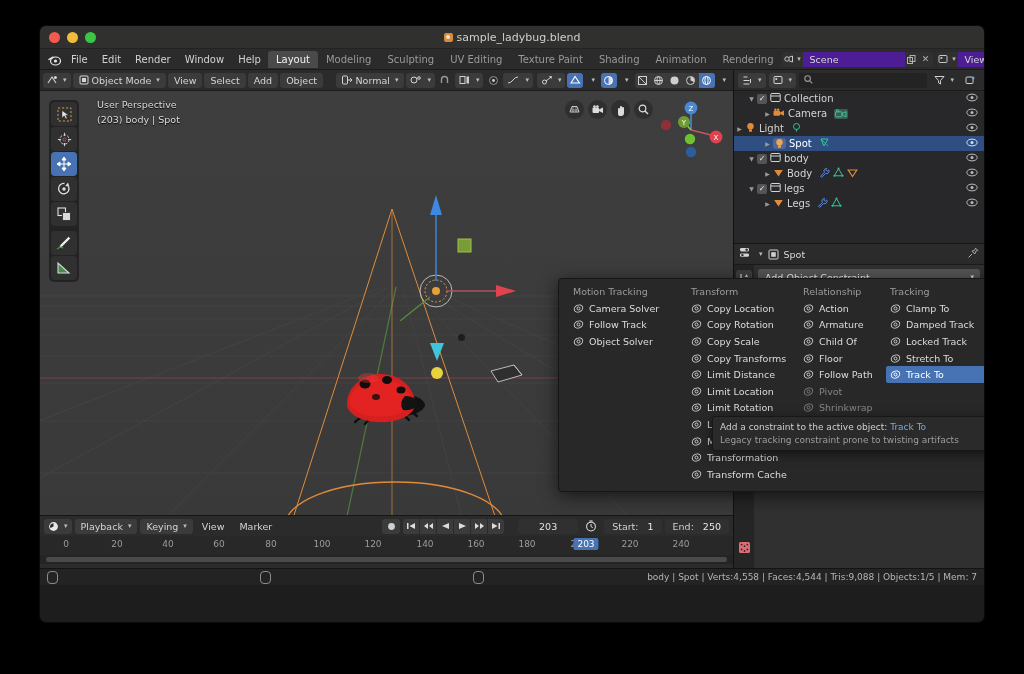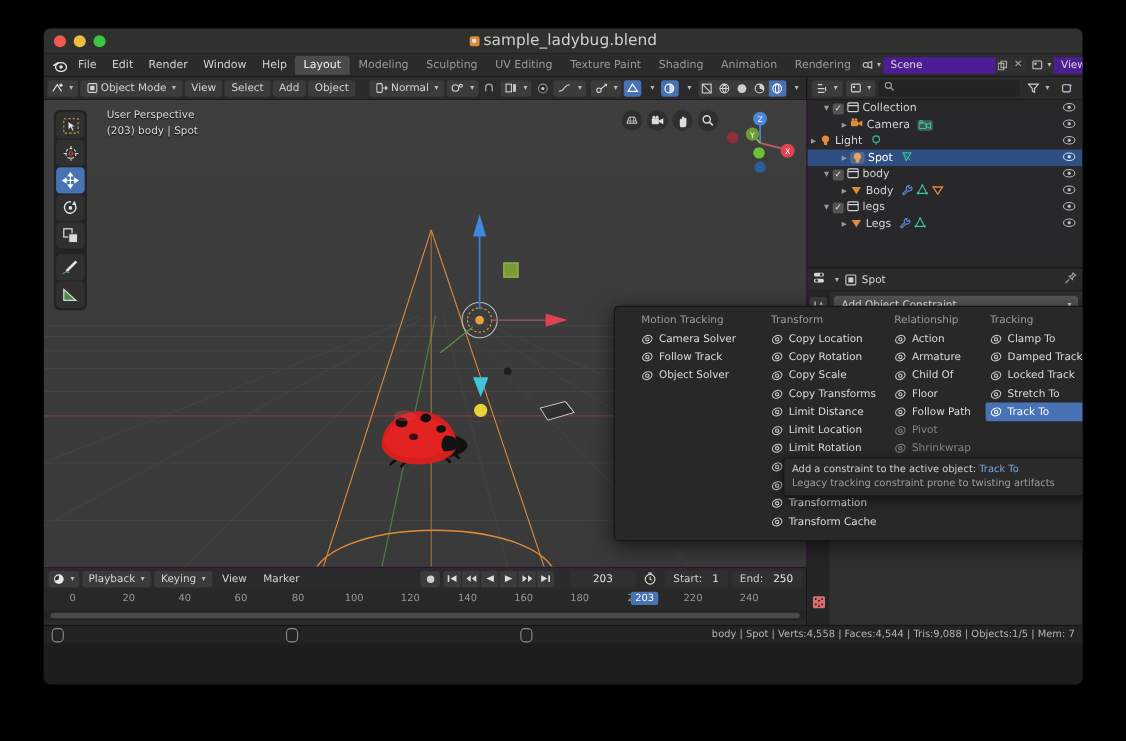--- a/index.html
+++ b/index.html
@@ -4,21 +4,21 @@
 <style>
   html,body{margin:0;padding:0;background:#000;}
   body{width:1024px;height:674px;overflow:hidden;font-family:"DejaVu Sans",sans-serif;}
   .app{position:absolute;left:40px;top:26px;width:944px;height:596px;background:#1d1d1d;border-radius:6px;overflow:hidden;box-shadow:0 0 0 1px #0a0a0a;}
 
   
   .titlebar{height:22px;background:#30302f;display:flex;align-items:center;position:relative;border-bottom:1px solid #232323;}
   .tl-lights{display:flex;gap:7px;padding-left:9px;}
   .dot{width:11px;height:11px;border-radius:50%;}
   .dot.r{background:#f05a4f;} .dot.y{background:#f0bc3c;} .dot.g{background:#3cc645;}
-  .tl-title{position:absolute;left:0;right:0;text-align:center;font-size:14px;color:#cfcfcf;display:flex;align-items:center;justify-content:center;gap:4px;pointer-events:none;}
+  .tl-title{position:absolute;left:0;right:0;text-align:center;font-size:11px;color:#cfcfcf;display:flex;align-items:center;justify-content:center;gap:4px;pointer-events:none;}
   .tl-ico{width:9px;height:9px;border-radius:2px;background:#d98b3a;display:inline-block;position:relative;}
   .tl-ico:after{content:"";position:absolute;inset:2.5px;border-radius:50%;background:#e8e8e8;}
 
   
   .topbar{height:20px;background:#2b2b2b;display:flex;align-items:center;font-size:10px;color:#d2d2d2;border-bottom:1px solid #1b1b1b;padding-left:4px;}
   .blender-logo{width:15px;height:14px;display:flex;align-items:center;justify-content:center;margin:0 3px;}
   .menu{padding:3px 7px;white-space:nowrap;}
   .ws{padding:3px 8px;color:#9a9a9a;white-space:nowrap;}
   .ws.active{background:#4a4a4a;color:#f2f2f2;border-radius:3px 3px 0 0;}
   .topspacer{flex:1;}
@@ -91,21 +91,21 @@
   .prophead .pin{margin-left:auto;color:#b0b0b0;}
   .propbody{flex:1;display:flex;background:#303030;}
   .ptabs{width:20px;background:#252525;padding-top:5px;display:flex;flex-direction:column;align-items:center;gap:7px;}
   .ptab{width:16px;height:16px;display:flex;align-items:center;justify-content:center;border-radius:3px;}
   .ptab.on{background:#3e3e3e;}
   .pcontent{flex:1;padding:4px;}
   .addconstraint{background:#555;border-radius:3px;height:16px;display:flex;align-items:center;padding:0 7px;font-size:9.5px;color:#efefef;position:relative;}
   .addconstraint .chev{position:absolute;right:6px;font-size:7px;color:#d8d8d8;}
 
   
-  .dropdown{position:absolute;left:518px;top:252px;width:421px;background:#282828;border:1px solid #161616;border-radius:4px;box-shadow:0 4px 18px rgba(0,0,0,.6);padding:6px 20px 8px;display:flex;gap:0;z-index:40;}
+  .dropdown{position:absolute;left:518px;top:252px;width:421px;background:#282828;border:1px solid #161616;border-radius:4px;box-shadow:0 4px 18px rgba(0,0,0,.6);padding:6px 10px 8px;display:flex;gap:0;z-index:40;}
   .dcol{flex:1;min-width:0;}
   .dcol.c1{flex:0 0 118px;} .dcol.c2{flex:0 0 112px;} .dcol.c3{flex:0 0 104px;} .dcol.c4{flex:1;}
   .dtitle{font-size:9.5px;color:#9c9c9c;padding:1px 4px 3px;}
   .ditem{display:flex;align-items:center;gap:5px;font-size:9.5px;color:#dcdcdc;height:16.6px;padding:0 4px;border-radius:2px;white-space:nowrap;}
   .ditem.hl{background:#4772b3;color:#fff;}
   .cico{width:11px;height:11px;flex:0 0 11px;}
   .tooltip{position:absolute;left:672px;top:390px;width:267px;background:#2a2a2a;border:1px solid #171717;border-radius:3px;padding:5px 7px;z-index:50;box-shadow:0 3px 12px rgba(0,0,0,.55);}
   .tt1{font-size:9px;color:#cfcfcf;margin-bottom:3px;}
   .tt1 b{color:#7ba7de;font-weight:normal;}
   .tt2{font-size:9px;color:#9d9d9d;}

